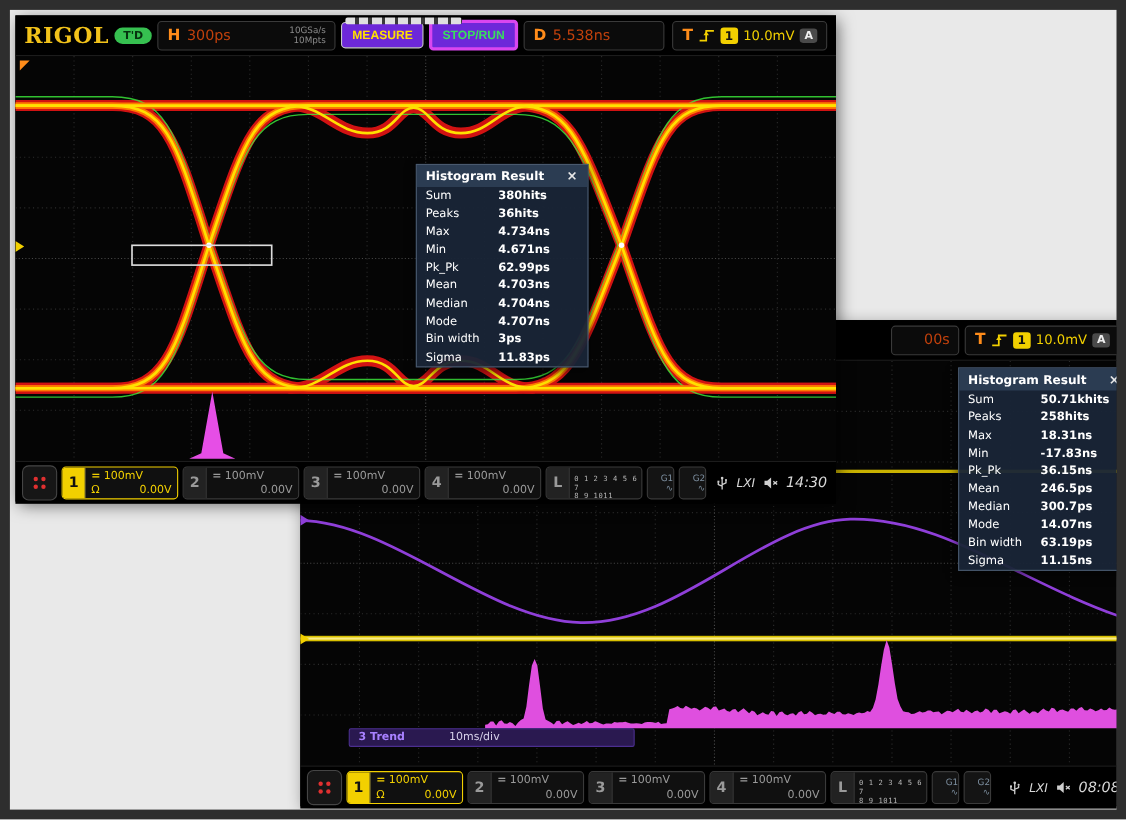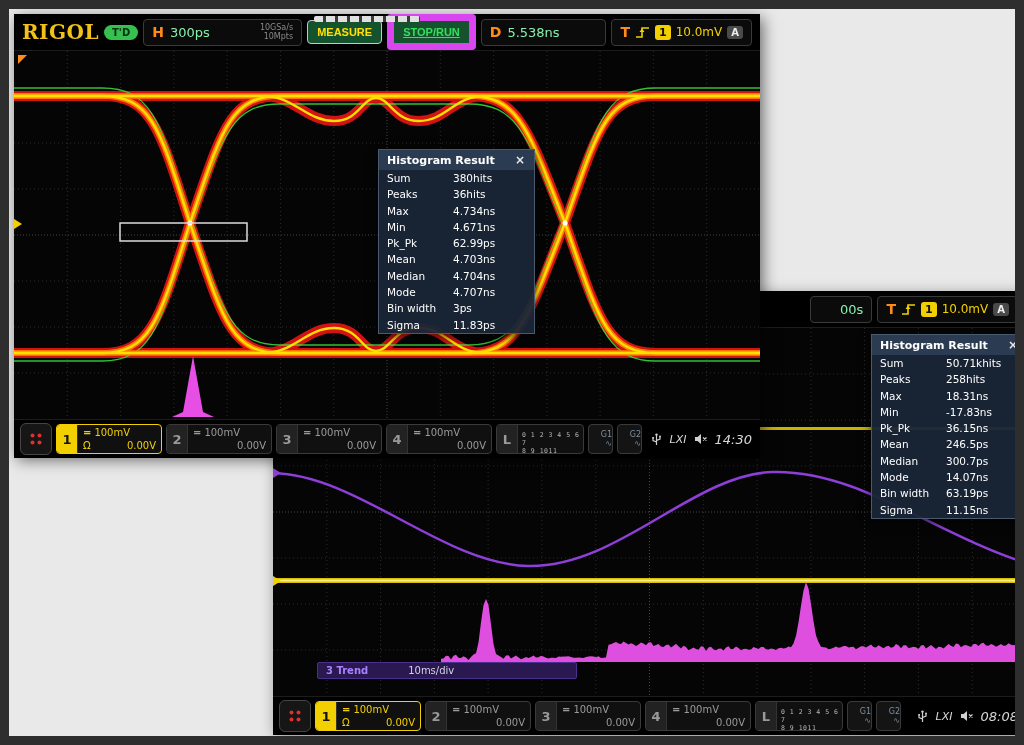--- a/index.html
+++ b/index.html
@@ -12,25 +12,25 @@
   .topbar{height:36px;display:flex;align-items:center;gap:5px;padding:0 8px;position:relative;background:#000;}
   .logo{font-family:"DejaVu Serif","Liberation Serif",serif;font-weight:bold;font-size:20px;color:#f2c21a;letter-spacing:.5px;}
   .td{background:#36c050;color:#06320f;font-weight:bold;font-size:10px;padding:2px 8px;border-radius:9px;}
   .seg{height:27px;box-sizing:border-box;border:1px solid #3a3a3a;border-radius:4px;background:#0b0b0b;display:flex;align-items:center;gap:6px;padding:0 8px;}
   .seg.htb{width:162px;}
   .seg.dseg{width:128px;}
   .seg.tail{width:62px;justify-content:flex-end;margin-left:auto;}
   .tseg{margin-left:auto;gap:5px;}
   .back .tseg{margin-left:0;}
   .olabel{color:#ff8c1a;font-weight:bold;font-size:14px;}
-  .wval{color:#86efac;font-size:13px;}
+  .wval{color:#c2410c;font-size:13px;}
   .tinycol{display:flex;flex-direction:column;font-size:8px;line-height:9px;color:#8a8a8a;margin-left:auto;text-align:right;}
-  .btn{background:#14532d;font-size:11px;font-weight:bold;padding:5px 9px;border-radius:4px;cursor:pointer;}
+  .btn{background:#6d28d9;font-size:11px;font-weight:bold;padding:5px 9px;border-radius:4px;cursor:pointer;}
   .btn.measure{border:1px solid #c8c8c8;color:#ffe000;}
-  .btn.stoprun{border:7px solid #d946ef;color:#38df5c;text-decoration:underline;}
+  .btn.stoprun{border:3px solid #d946ef;color:#38df5c;}
   .chbadge{background:#f2d000;color:#111;font-weight:bold;font-size:11px;border-radius:3px;padding:1px 4px;}
   .tlevel{color:#f2d000;font-size:12px;}
   .achip{background:#4a4a4a;color:#eee;font-size:10px;font-weight:bold;border-radius:3px;padding:1px 4px;}
   .membar{position:absolute;left:300px;top:2px;width:106px;height:6px;border-radius:2px;
           background:repeating-linear-gradient(90deg,#e0e0e0 0 9px,#3a3a3a 9px 12px);}
 
   
   .display{position:relative;height:368px;overflow:hidden;background:#050505;border-top:1px solid #1c1c1c;border-bottom:1px solid #1c1c1c;}
   svg.wavesvg{position:absolute;left:0;top:0;width:100%;height:100%;}
   .mk{position:absolute;width:0;height:0;}
@@ -40,21 +40,21 @@
   .trendbar{position:absolute;left:44px;top:334px;width:258px;height:15px;background:#2a1950;border:1px solid #4b2f8f;border-radius:2px;display:flex;align-items:center;font-size:10px;}
   .trendbar .tlabel{color:#a881ff;font-weight:bold;padding:0 8px;white-space:nowrap;}
   .trendbar .tscale{color:#d6d0e8;margin-left:32px;white-space:nowrap;}
 
   
   .popup{position:absolute;width:155px;background:rgba(25,37,55,.95);border:1px solid #49596e;color:#fff;z-index:6;box-shadow:0 3px 10px rgba(0,0,0,.6);}
   .phdr{background:#2b3c52;padding:3px 8px;font-weight:bold;font-size:11px;display:flex;justify-content:space-between;align-items:center;}
   .pclose{cursor:pointer;font-size:12px;color:#e8e8e8;padding:0 1px;}
   .prow{display:flex;padding:1px 8px;font-size:10.5px;line-height:14.3px;}
   .plbl{width:66px;}
-  .pval{flex:1;}
+  .pval{flex:1;font-weight:bold;}
 
   
   .bottombar{height:38px;display:flex;align-items:center;gap:4px;padding:0 6px;background:#000;}
   .menu{width:30px;height:30px;border:1px solid #454545;border-radius:6px;background:#161616;display:flex;align-items:center;justify-content:center;cursor:pointer;}
   .dots{width:4px;height:4px;border-radius:50%;background:#e03030;box-shadow:7px 0 0 #e03030,0 7px 0 #e03030,7px 7px 0 #e03030;transform:translate(-3.5px,-3.5px);}
   .chan{width:106px;height:30px;box-sizing:border-box;border:1px solid #3a3a3a;border-radius:4px;background:#101010;display:flex;overflow:hidden;cursor:pointer;}
   .cnum{width:20px;background:#222;color:#9a9a9a;font-size:13px;font-weight:bold;display:flex;align-items:center;justify-content:center;border-right:1px solid #333;flex:none;}
   .chan.active{border-color:#f2d000;}
   .chan.active .cnum{background:#f2d000;color:#111;}
   .cvals{flex:1;padding:1px 5px 0 5px;font-size:10px;line-height:13px;color:#9a9a9a;white-space:nowrap;}

